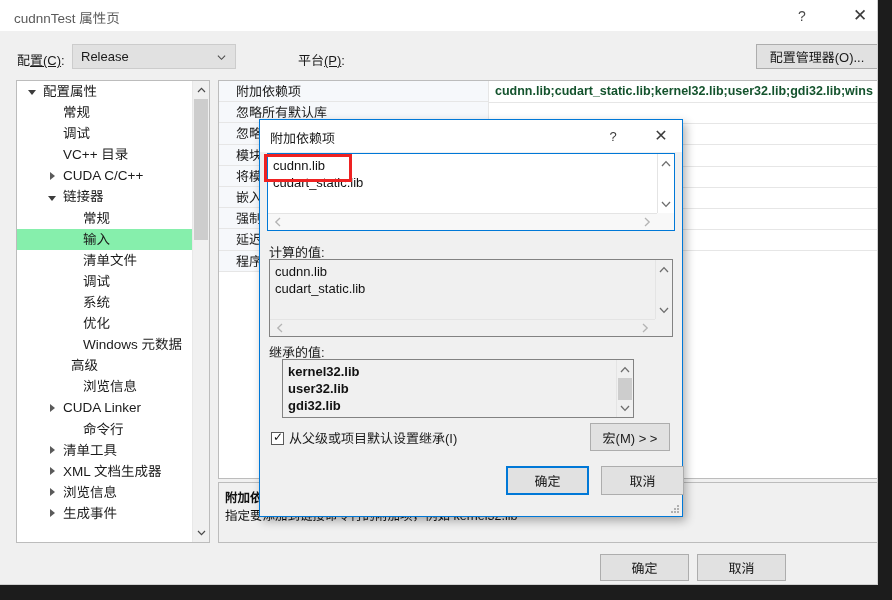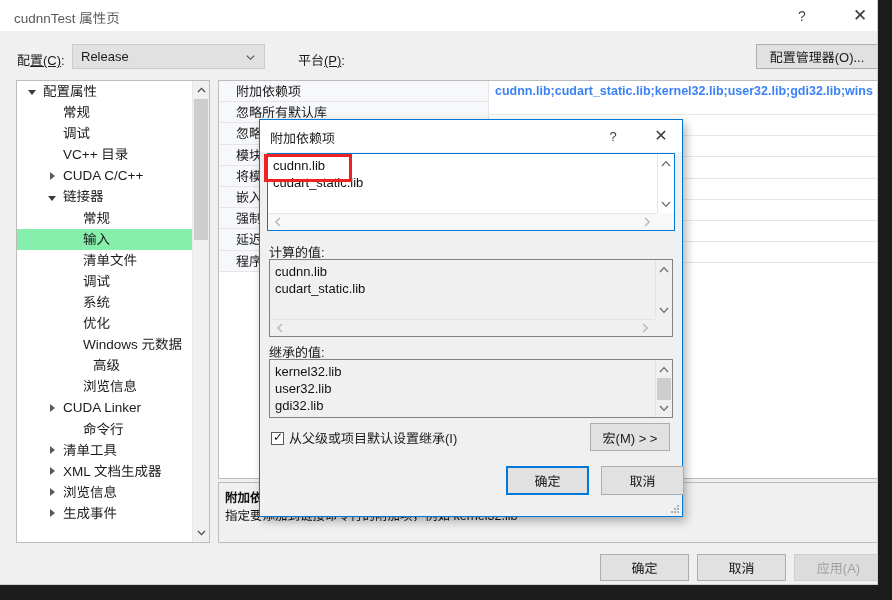--- a/index.html
+++ b/index.html
@@ -42,21 +42,21 @@
   .cfg-lbl{left:17px;top:50px;}
   .plat-lbl{left:298px;top:50px;}
   .combo{
     position:absolute;height:25px;background:#e1e1e1;border:1px solid #cccccc;
     box-sizing:border-box;
   }
   .combo .val{position:absolute;left:8px;top:4px;font-size:13px;color:#1a1a1a;}
   .combo .arrow{
     position:absolute;right:9px;top:8px;width:9px;height:9px;
   }
-  .cfg-combo{left:72px;top:44px;width:193px;}
+  .cfg-combo{left:72px;top:44px;width:164px;}
   .plat-combo{left:322px;top:44px;width:385px;margin-top:48px;}
   .cfgmgr-btn{
     position:absolute;left:756px;top:44px;width:122px;height:25px;
     background:#e1e1e1;border:1px solid #adadad;box-sizing:border-box;
     display:flex;align-items:center;justify-content:center;font-size:13px;color:#1a1a1a;
   }
 
   
   .tree{
     position:absolute;left:16px;top:80px;width:194px;height:463px;
@@ -88,23 +88,23 @@
     background:#ffffff;border:1px solid #bcbcbc;box-sizing:border-box;overflow:hidden;
   }
   .prow{position:relative;height:21.2px;}
   .prow .pname{
     position:absolute;left:0;top:0;width:270px;height:21.2px;line-height:21.2px;
     background:#f6f8fb;border-bottom:1px solid #e6e6e6;border-right:1px solid #e6e6e6;
     box-sizing:border-box;padding-left:17px;font-size:13px;color:#1a1a1a;white-space:nowrap;
     overflow:hidden;
   }
   .prow .pval{
-    position:absolute;left:270px;top:0;right:0;height:34px;line-height:21.2px;
+    position:absolute;left:270px;top:0;right:0;height:22px;line-height:21.2px;
     border-bottom:1px solid #e6e6e6;box-sizing:border-box;padding-left:6px;
-    font-size:12.5px;color:#3b82f6;white-space:nowrap;overflow:hidden;
+    font-size:12.5px;color:#14532d;white-space:nowrap;overflow:hidden;
   }
   .prow.sel .pval{font-weight:bold;}
   .pfill{position:absolute;left:0;right:0;bottom:0;top:191px;background:#ffffff;}
 
   
   .descpane{
     position:absolute;left:218px;top:482px;width:660px;height:61px;
     background:#f0f0f0;border:1px solid #bcbcbc;box-sizing:border-box;overflow:hidden;
   }
   .desc-title{position:absolute;left:6px;top:4px;font-size:12.5px;font-weight:bold;color:#111;white-space:nowrap;}
@@ -266,21 +266,21 @@
           <div class="tnode">
             <span class="tlabel" style="left: 66px;">系统</span>
           </div>
           <div class="tnode">
             <span class="tlabel" style="left: 66px;">优化</span>
           </div>
           <div class="tnode">
             <span class="tlabel" style="left: 66px;">Windows 元数据</span>
           </div>
           <div class="tnode">
-            <span class="tlabel" style="left: 76px;">高级</span>
+            <span class="tlabel" style="left: 54px;">高级</span>
           </div>
           <div class="tnode">
             <span class="tlabel" style="left: 66px;">浏览信息</span>
           </div>
           <div class="tnode">
             <span class="tw" style="left: 28px;">
               <span class="tri-closed"></span>
             </span>
             <span class="tlabel" style="left: 46px;">CUDA Linker</span>
           </div>
@@ -373,23 +373,20 @@
       <div class="desc-title">附加依赖项</div>
       <div class="desc-body">指定要添加到链接命令行的附加项，例如 kernel32.lib</div>
     </div>
 
     <div class="btn btn-ok">
       <span>确定</span>
     </div>
     <div class="btn btn-cancel">
       <span>取消</span>
     </div>
-    <div class="btn btn-apply disabled">
-      <span>应用(A)</span>
-    </div>
   </div>
 
   <div class="dlg">
 
     <div class="dlg-title">
       <div class="t">附加依赖项</div>
       <div class="dlg-tb dlg-help">
         <span>?</span>
       </div>
       <div class="dlg-tb dlg-close">
@@ -456,21 +453,21 @@
         <div class="ha" style="right:18px">
           <svg width="7" height="10" viewBox="0 0 7 10">
               <path d="M1 1 L5.2 5 L1 9" fill="none" stroke="#b4b4b4" stroke-width="1.3"></path>
             </svg>
         </div>
       </div>
       <div class="corner"></div>
     </div>
 
     <div class="sec-lbl" style="left:9px;top:222px;">继承的值:</div>
-    <div class="listbox" style="left:9px;top:239px;width:404px;height:59px;">
+    <div class="listbox" style="left:22px;top:239px;width:352px;height:59px;font-weight:bold;">
       <div class="lb-lines" id="inh-lines" style="bottom:0">
           <div class="ln">kernel32.lib</div>
           <div class="ln">user32.lib</div>
           <div class="ln">gdi32.lib</div>
         </div>
       <div class="vsb" style="bottom:0">
         <div class="va" style="top:0">
           <svg width="10" height="7" viewBox="0 0 10 7">
               <path d="M1 6 L5 1.6 L9 6" fill="none" stroke="#6d6d6d" stroke-width="1.3"></path>
             </svg>

